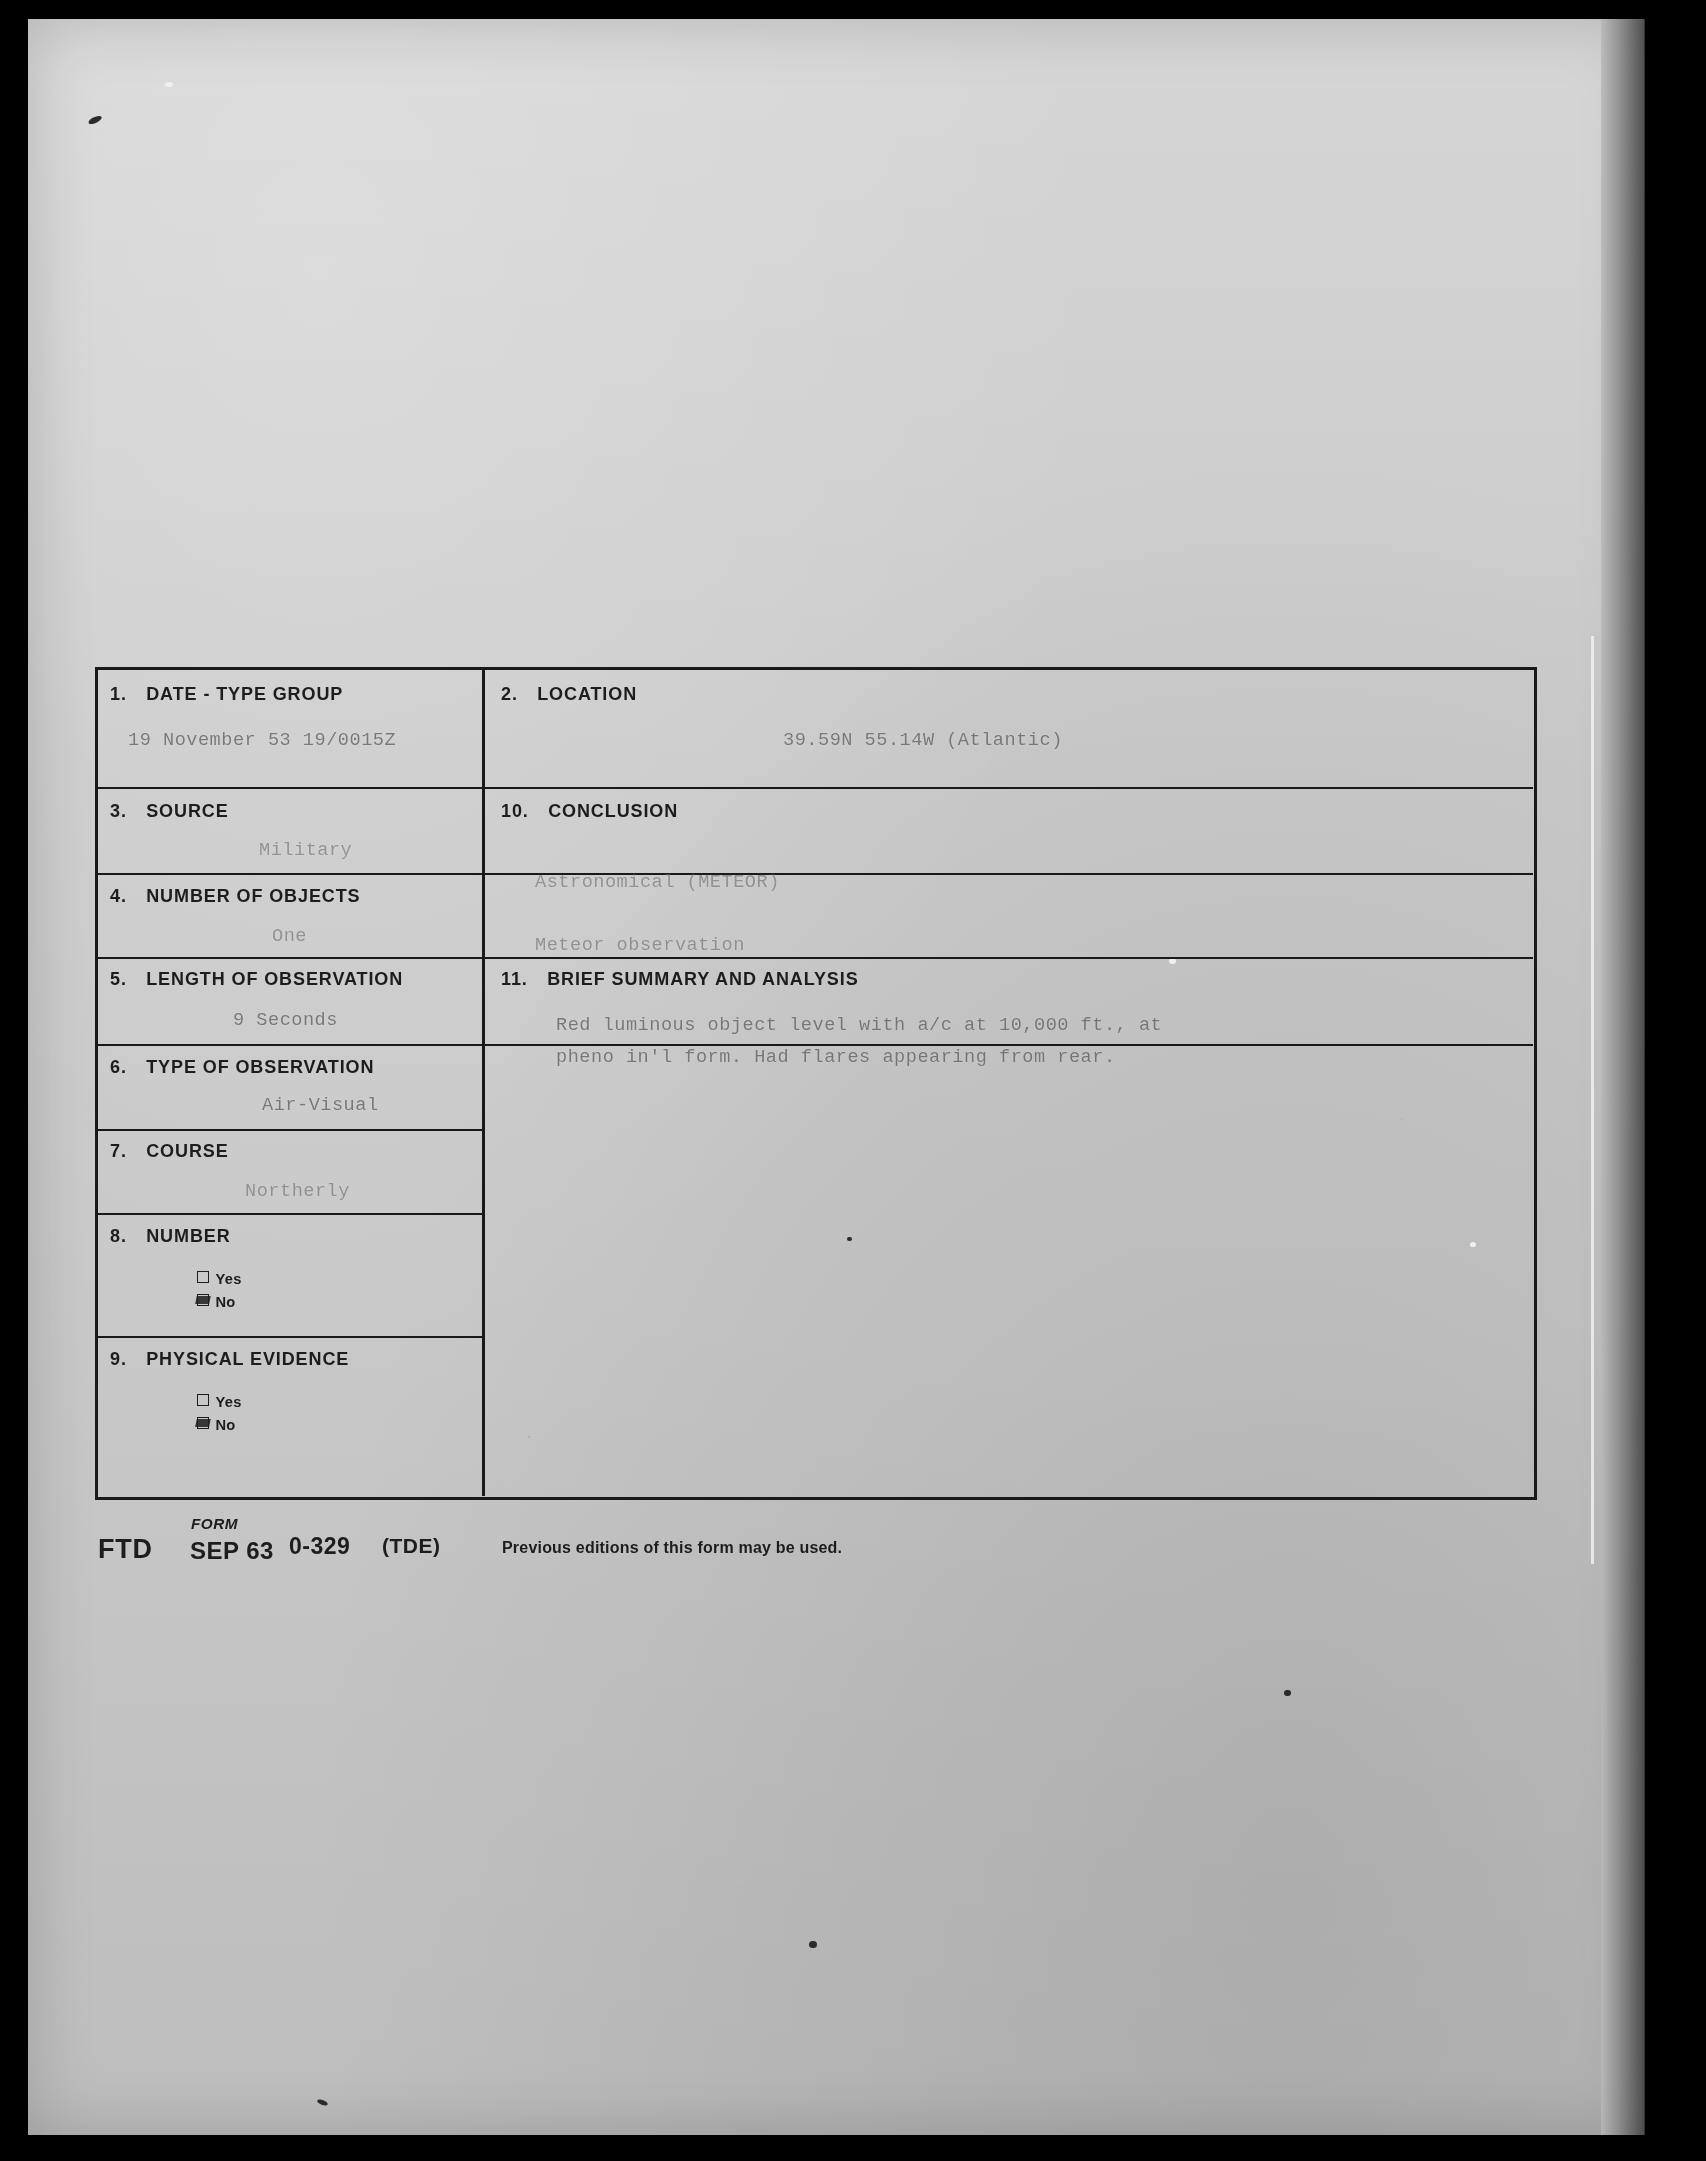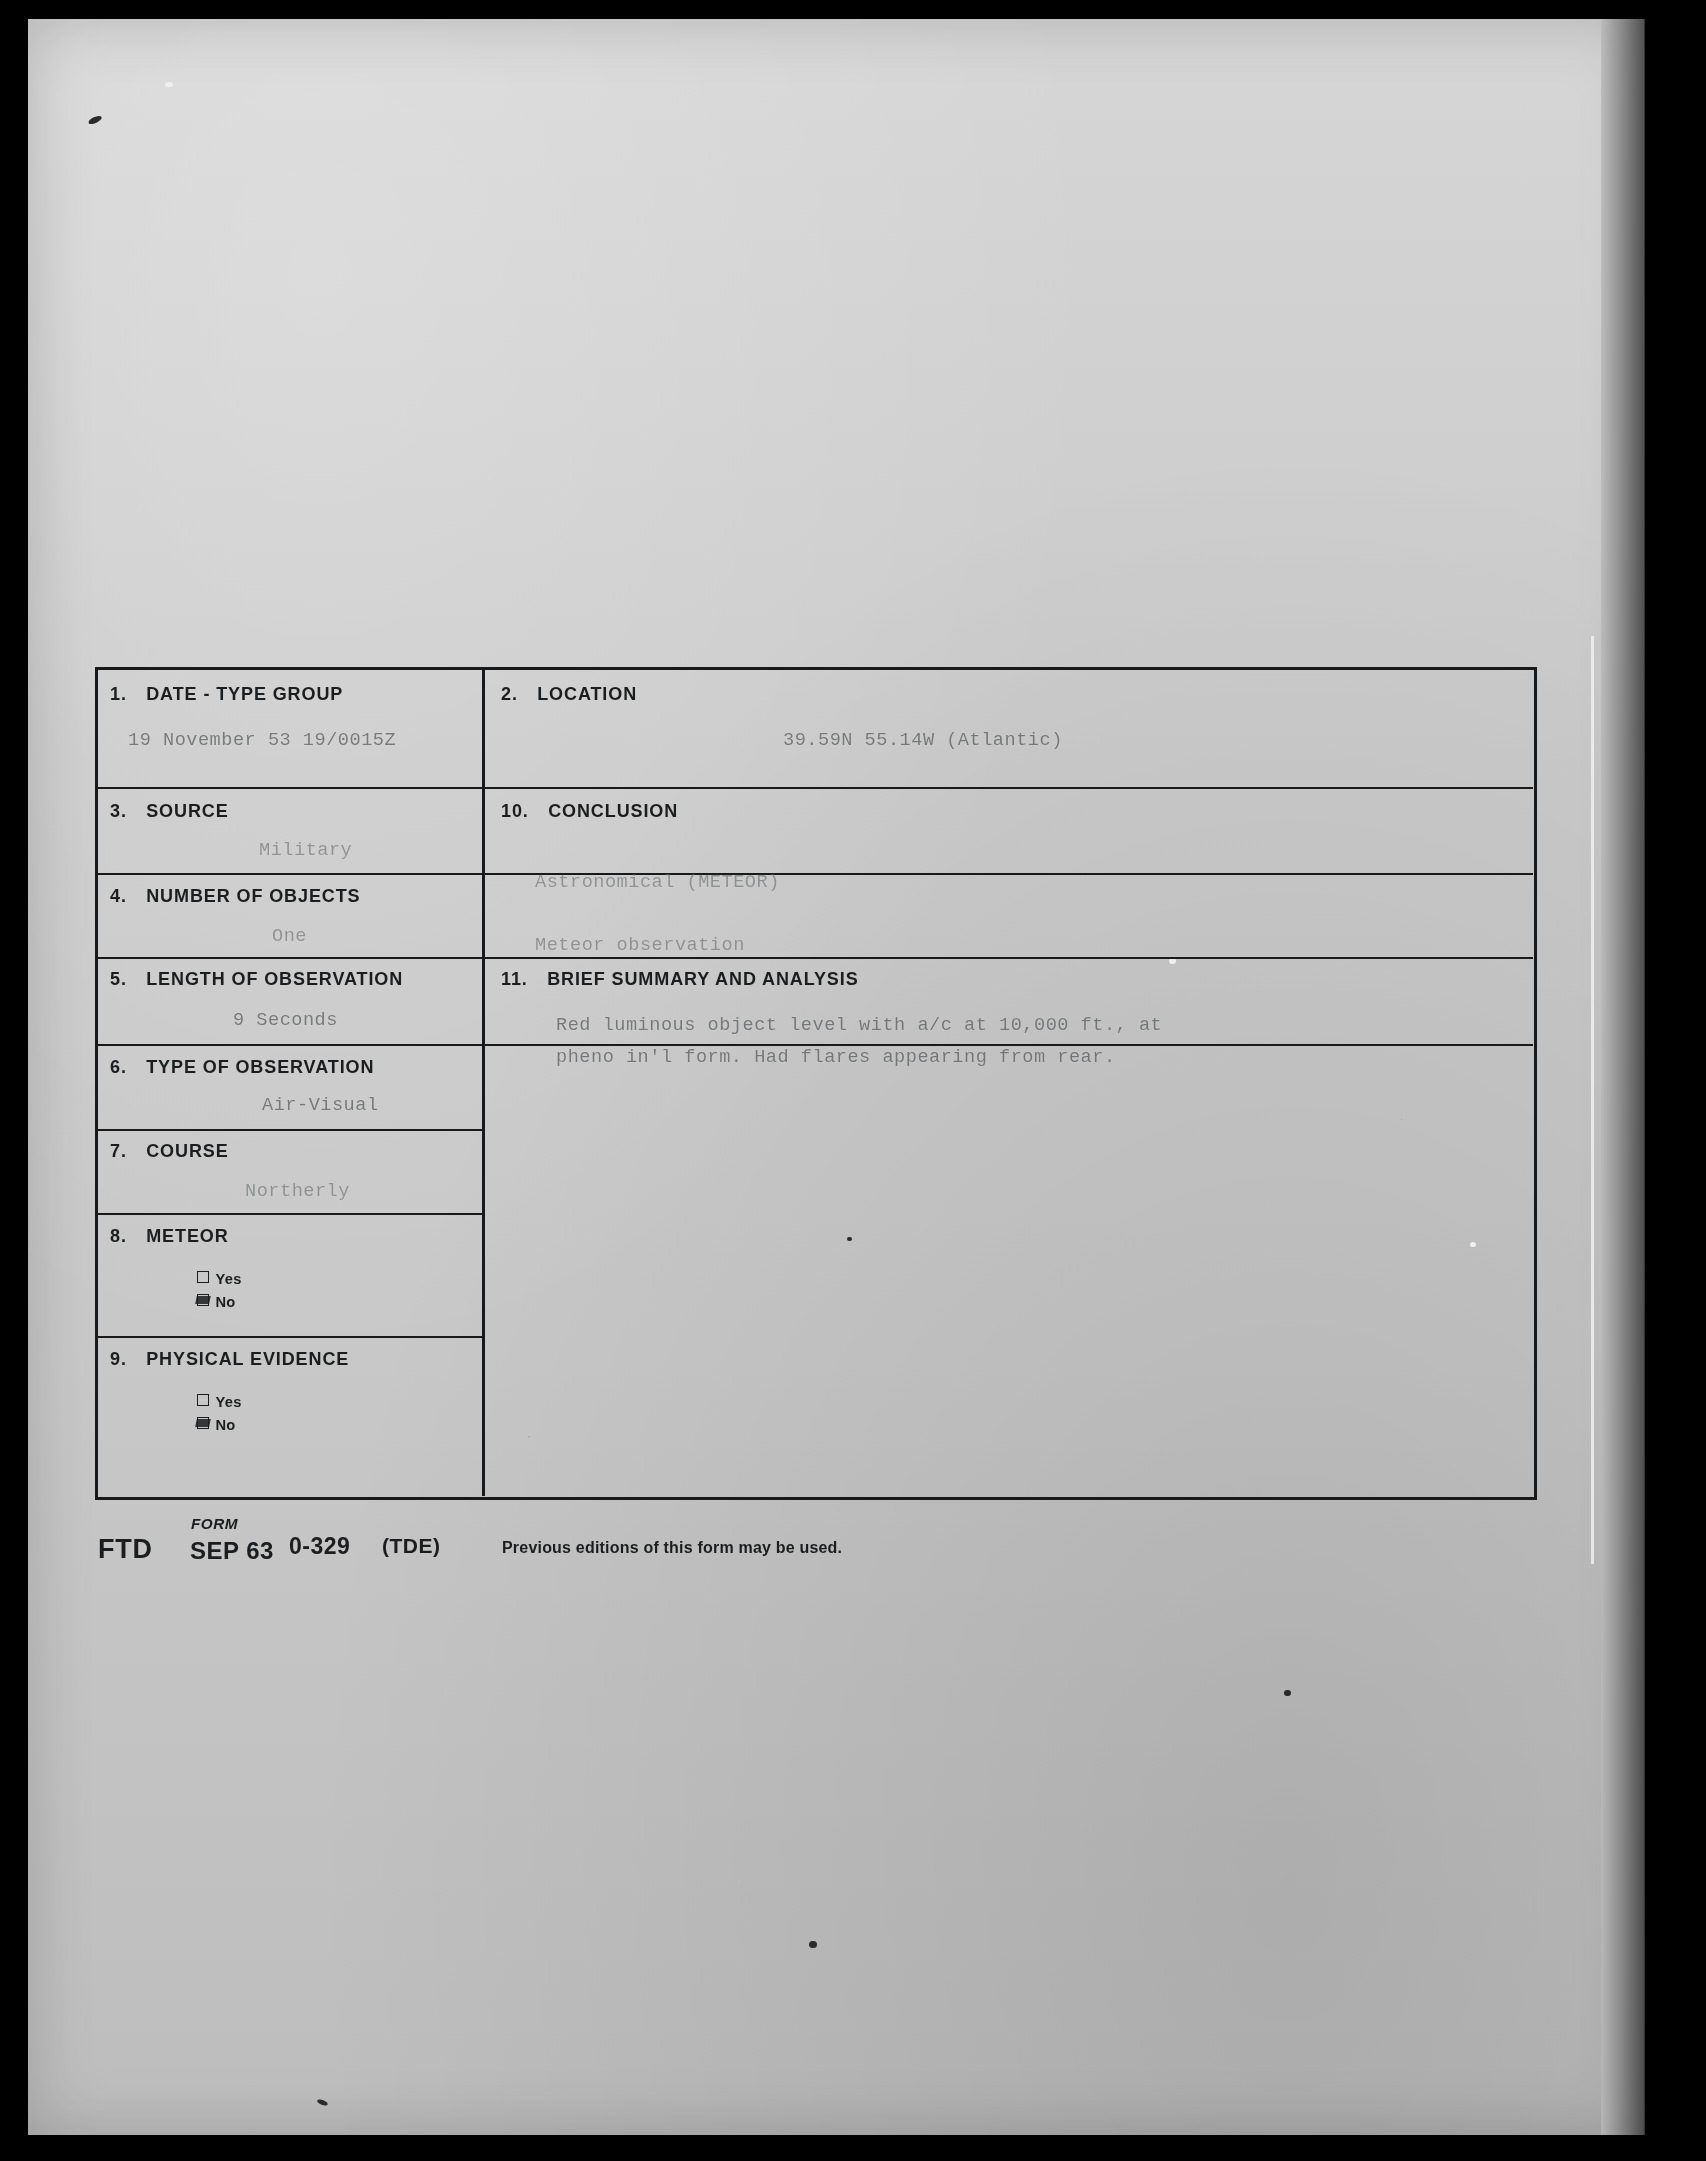--- a/index.html
+++ b/index.html
@@ -304,21 +304,21 @@
     <div class="fieldlabel" style="left:12px;top:471px;">
       <span>7.</span>
       <span style="display:inline-block;width:7.6px;"></span>
       <span>COURSE</span>
     </div>
     <div class="typed faint" style="left:147px;top:511px;">Northerly</div>
 
     <div class="fieldlabel" style="left:12px;top:556px;">
       <span>8.</span>
       <span style="display:inline-block;width:7.6px;"></span>
-      <span>METEOR</span>
+      <span>NUMBER</span>
     </div>
     <div class="checkrow" style="left:99px;top:601px;">
       <span class="box"></span><span>Yes</span>
     </div>
     <div class="checkrow" style="left:99px;top:624px;">
       <span class="box marked"></span><span>No</span>
     </div>
 
     <div class="fieldlabel" style="left:12px;top:679px;">
       <span>9.</span>

